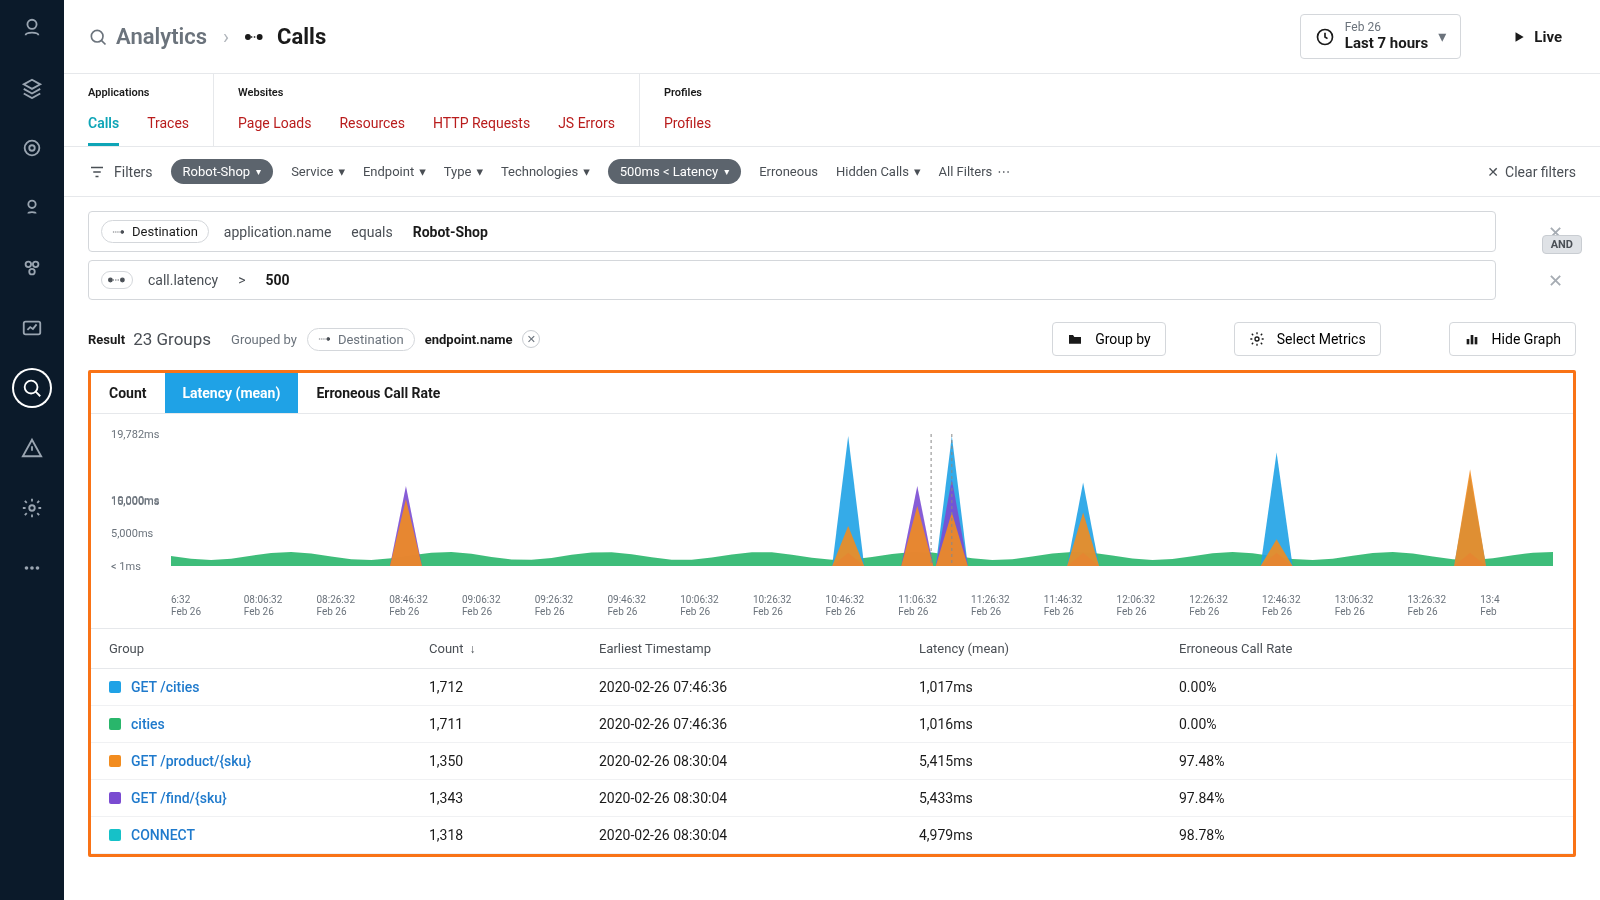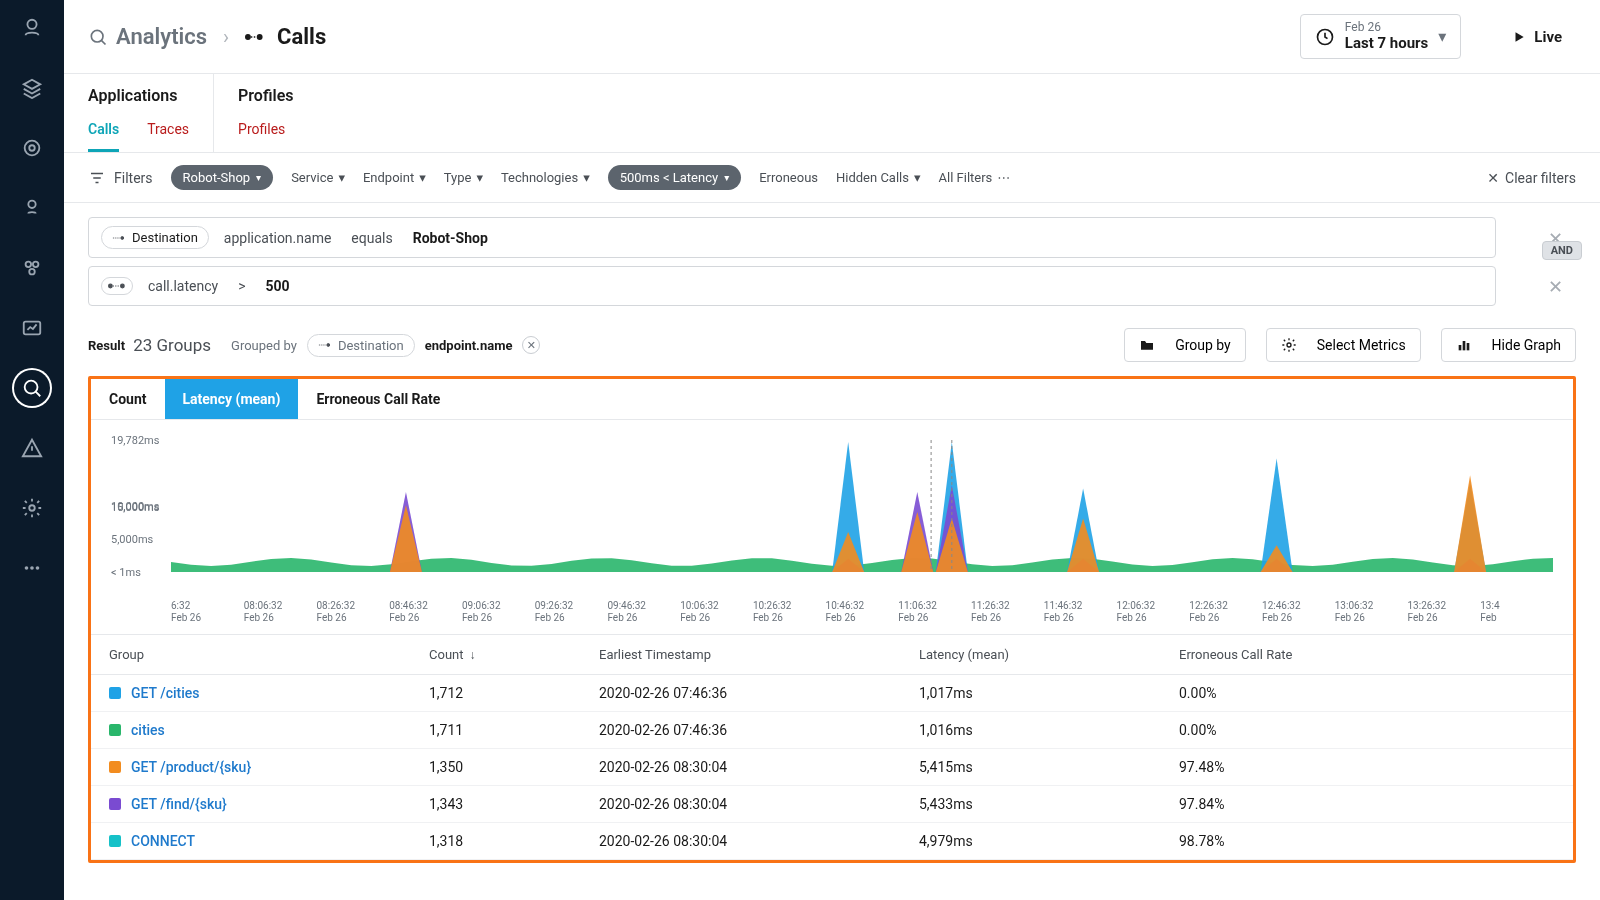--- a/index.html
+++ b/index.html
@@ -21,21 +21,21 @@
 .topbar-spacer { flex: 1; }
 .timerange { display: flex; align-items: center; gap: 10px; border: 1px solid #d4d7db; border-radius: 4px; padding: 6px 14px; cursor: pointer; }
 .timerange .date { font-size: 12px; color: #6b737c; line-height: 1.1; }
 .timerange .range { font-size: 15px; font-weight: 700; }
 .timerange .stack { display: flex; flex-direction: column; }
 .live-btn { display: flex; align-items: center; gap: 8px; padding: 8px 14px; margin-left: 10px; border: none; background: none; font-size: 15px; font-weight: 700; cursor: pointer; color: #1a1a1a; }
 
 .subnav { display: flex; padding: 0 24px; border-bottom: 1px solid #e6e8eb; }
 .subnav-group { display: flex; flex-direction: column; border-left: 1px solid #e6e8eb; padding: 12px 24px 0 24px; }
 .subnav-group:first-child { border-left: none; padding-left: 0; }
-.subnav-group .label { font-size: 16px; font-weight: 600; color: #1a1a1a; margin-bottom: 8px; }
+.subnav-group .label { font-size: 11px; font-weight: 600; color: #1a1a1a; margin-bottom: 8px; }
 .subnav-group .tabs { display: flex; gap: 28px; }
 .subnav-group .tab { font-size: 14px; color: #b91c1c; padding: 8px 0 12px 0; cursor: pointer; border-bottom: 3px solid transparent; }
 .subnav-group .tab.active { color: #0ea5b7; border-bottom-color: #0ea5b7; font-weight: 600; }
 
 .filterbar { display: flex; gap: 18px; padding: 12px 24px; border-bottom: 1px solid #e6e8eb; }
 .filterbar .filters-label { display: flex; align-items: center; gap: 8px; color: #4a4f55; font-size: 14px; }
 .pill { background: #5c646d; color: #fff; padding: 5px 12px; border-radius: 14px; font-size: 13px; display: inline-flex; align-items: center; gap: 6px; cursor: pointer; }
 .pill .caret { font-size: 10px; }
 .filter-link { color: #4a4f55; font-size: 13px; display: inline-flex; align-items: center; gap: 5px; cursor: pointer; }
 .filterbar-spacer { flex: 1; }
@@ -48,21 +48,21 @@
 .query-row .val { font-weight: 700; color: #1a1a1a; }
 .query-close { position: absolute; right: -68px; top: 50%; transform: translateY(-50%); color: #a6acb3; cursor: pointer; font-size: 18px; }
 .and-badge { position: absolute; right: 18px; top: 38px; background: #dfe2e6; border: 1px solid #c9cdd2; border-radius: 4px; padding: 2px 8px; font-size: 11px; font-weight: 700; color: #4a4f55; z-index: 2; }
 
 .resultbar { display: flex; align-items: center; padding: 8px 24px 14px 24px; gap: 20px; }
 .resultbar .result-label { font-size: 13px; font-weight: 700; }
 .resultbar .groups-count { font-size: 17px; color: #4a4f55; }
 .grouped-by { font-size: 13px; color: #6b737c; display: flex; align-items: center; gap: 10px; }
 .grouped-by .chip { border: 1px solid #d4d7db; border-radius: 12px; padding: 3px 10px; display: inline-flex; align-items: center; gap: 6px; }
 .resultbar-spacer { flex: 1; }
-.toolbar-btn { border: 1px solid #d4d7db; border-radius: 4px; padding: 8px 14px; background: #fff; font-size: 14px; display: inline-flex; align-items: center; gap: 20px; cursor: pointer; }
+.toolbar-btn { border: 1px solid #d4d7db; border-radius: 4px; padding: 8px 14px; background: #fff; font-size: 14px; display: inline-flex; align-items: center; gap: 12px; cursor: pointer; margin-left: 48px; }
 
 .content { border: 3px solid #f97316; border-radius: 2px; margin: 0 24px 0 24px; overflow: hidden; }
 .metric-tabs { display: flex; border-bottom: 1px solid #e6e8eb; }
 .metric-tab { padding: 12px 18px; font-size: 14px; font-weight: 700; cursor: pointer; }
 .metric-tab.active { background: #1fa2e6; color: #fff; }
 
 .chart-wrap { padding: 20px 20px 10px 20px; }
 .chart { position: relative; height: 160px; width: 100%; }
 .chart .ylab { position: absolute; left: 0; font-size: 11px; color: #6b737c; transform: translateY(-50%); }
 .chart .plot { position: absolute; left: 60px; right: 0; top: 0; bottom: 28px; overflow: hidden; }
@@ -190,20 +190,29 @@
         <span>Live</span>
       </button>
     </div>
 
     <div class="subnav">
       <div class="subnav-group">
         <div class="label">Applications</div>
         <div class="tabs">
           <div class="tab active">Calls</div>
           <div class="tab">Traces</div>
+        </div>
+      </div>
+      <div class="subnav-group">
+        <div class="label">Websites</div>
+        <div class="tabs">
+          <div class="tab">Page Loads</div>
+          <div class="tab">Resources</div>
+          <div class="tab">HTTP Requests</div>
+          <div class="tab">JS Errors</div>
         </div>
       </div>
       <div class="subnav-group">
         <div class="label">Profiles</div>
         <div class="tabs">
           <div class="tab">Profiles</div>
         </div>
       </div>
     </div>
 

